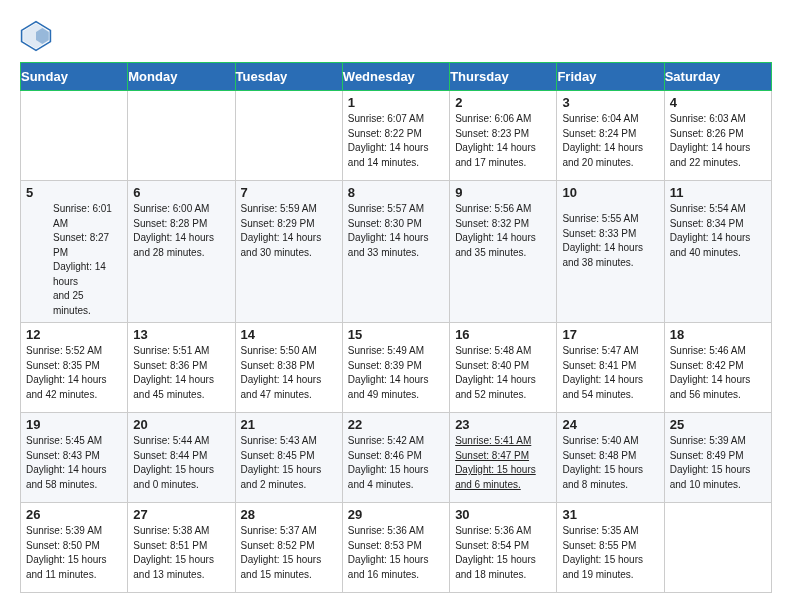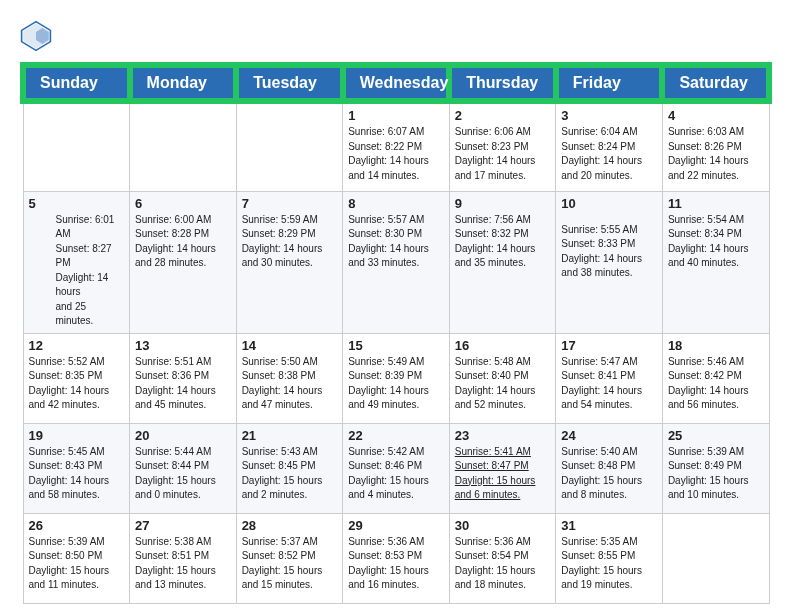--- a/index.html
+++ b/index.html
@@ -48,25 +48,25 @@
       font-weight: normal;
     }
     table {
       width: 100%;
       border-collapse: collapse;
       table-layout: fixed;
     }
     thead th {
       background: #2a6db5;
       color: #fff;
-      font-size: 16px;
+      font-size: 13px;
       font-weight: bold;
-      padding: 6px 14px;
+      padding: 6px 0;
       text-align: left;
-      border: 6px solid #22c55e;
+      border: 1px solid #22c55e;
     }
     tbody td {
       border: 1px solid #ccc;
       vertical-align: top;
       padding: 4px 5px;
       font-size: 10.5px;
       color: #222;
       height: 90px;
       background: #fff;
     }
@@ -179,21 +179,21 @@
         </td>
         <td>
           <span class="day-number">8</span>
           <div class="day-info" style="white-space: pre-line;">Sunrise: 5:57 AM
 Sunset: 8:30 PM
 Daylight: 14 hours
 and 33 minutes.</div>
         </td>
         <td>
           <span class="day-number">9</span>
-          <div class="day-info" style="white-space: pre-line;">Sunrise: 7:56 AM
+          <div class="day-info" style="white-space: pre-line;">Sunrise: 5:56 AM
 Sunset: 8:32 PM
 Daylight: 14 hours
 and 35 minutes.</div>
         </td>
         <td>
           <span class="day-number">10</span>
           <div class="day-info" style="white-space: pre-line; margin-top: 12px;">Sunrise: 5:55 AM
 Sunset: 8:33 PM
 Daylight: 14 hours
 and 38 minutes.</div>

